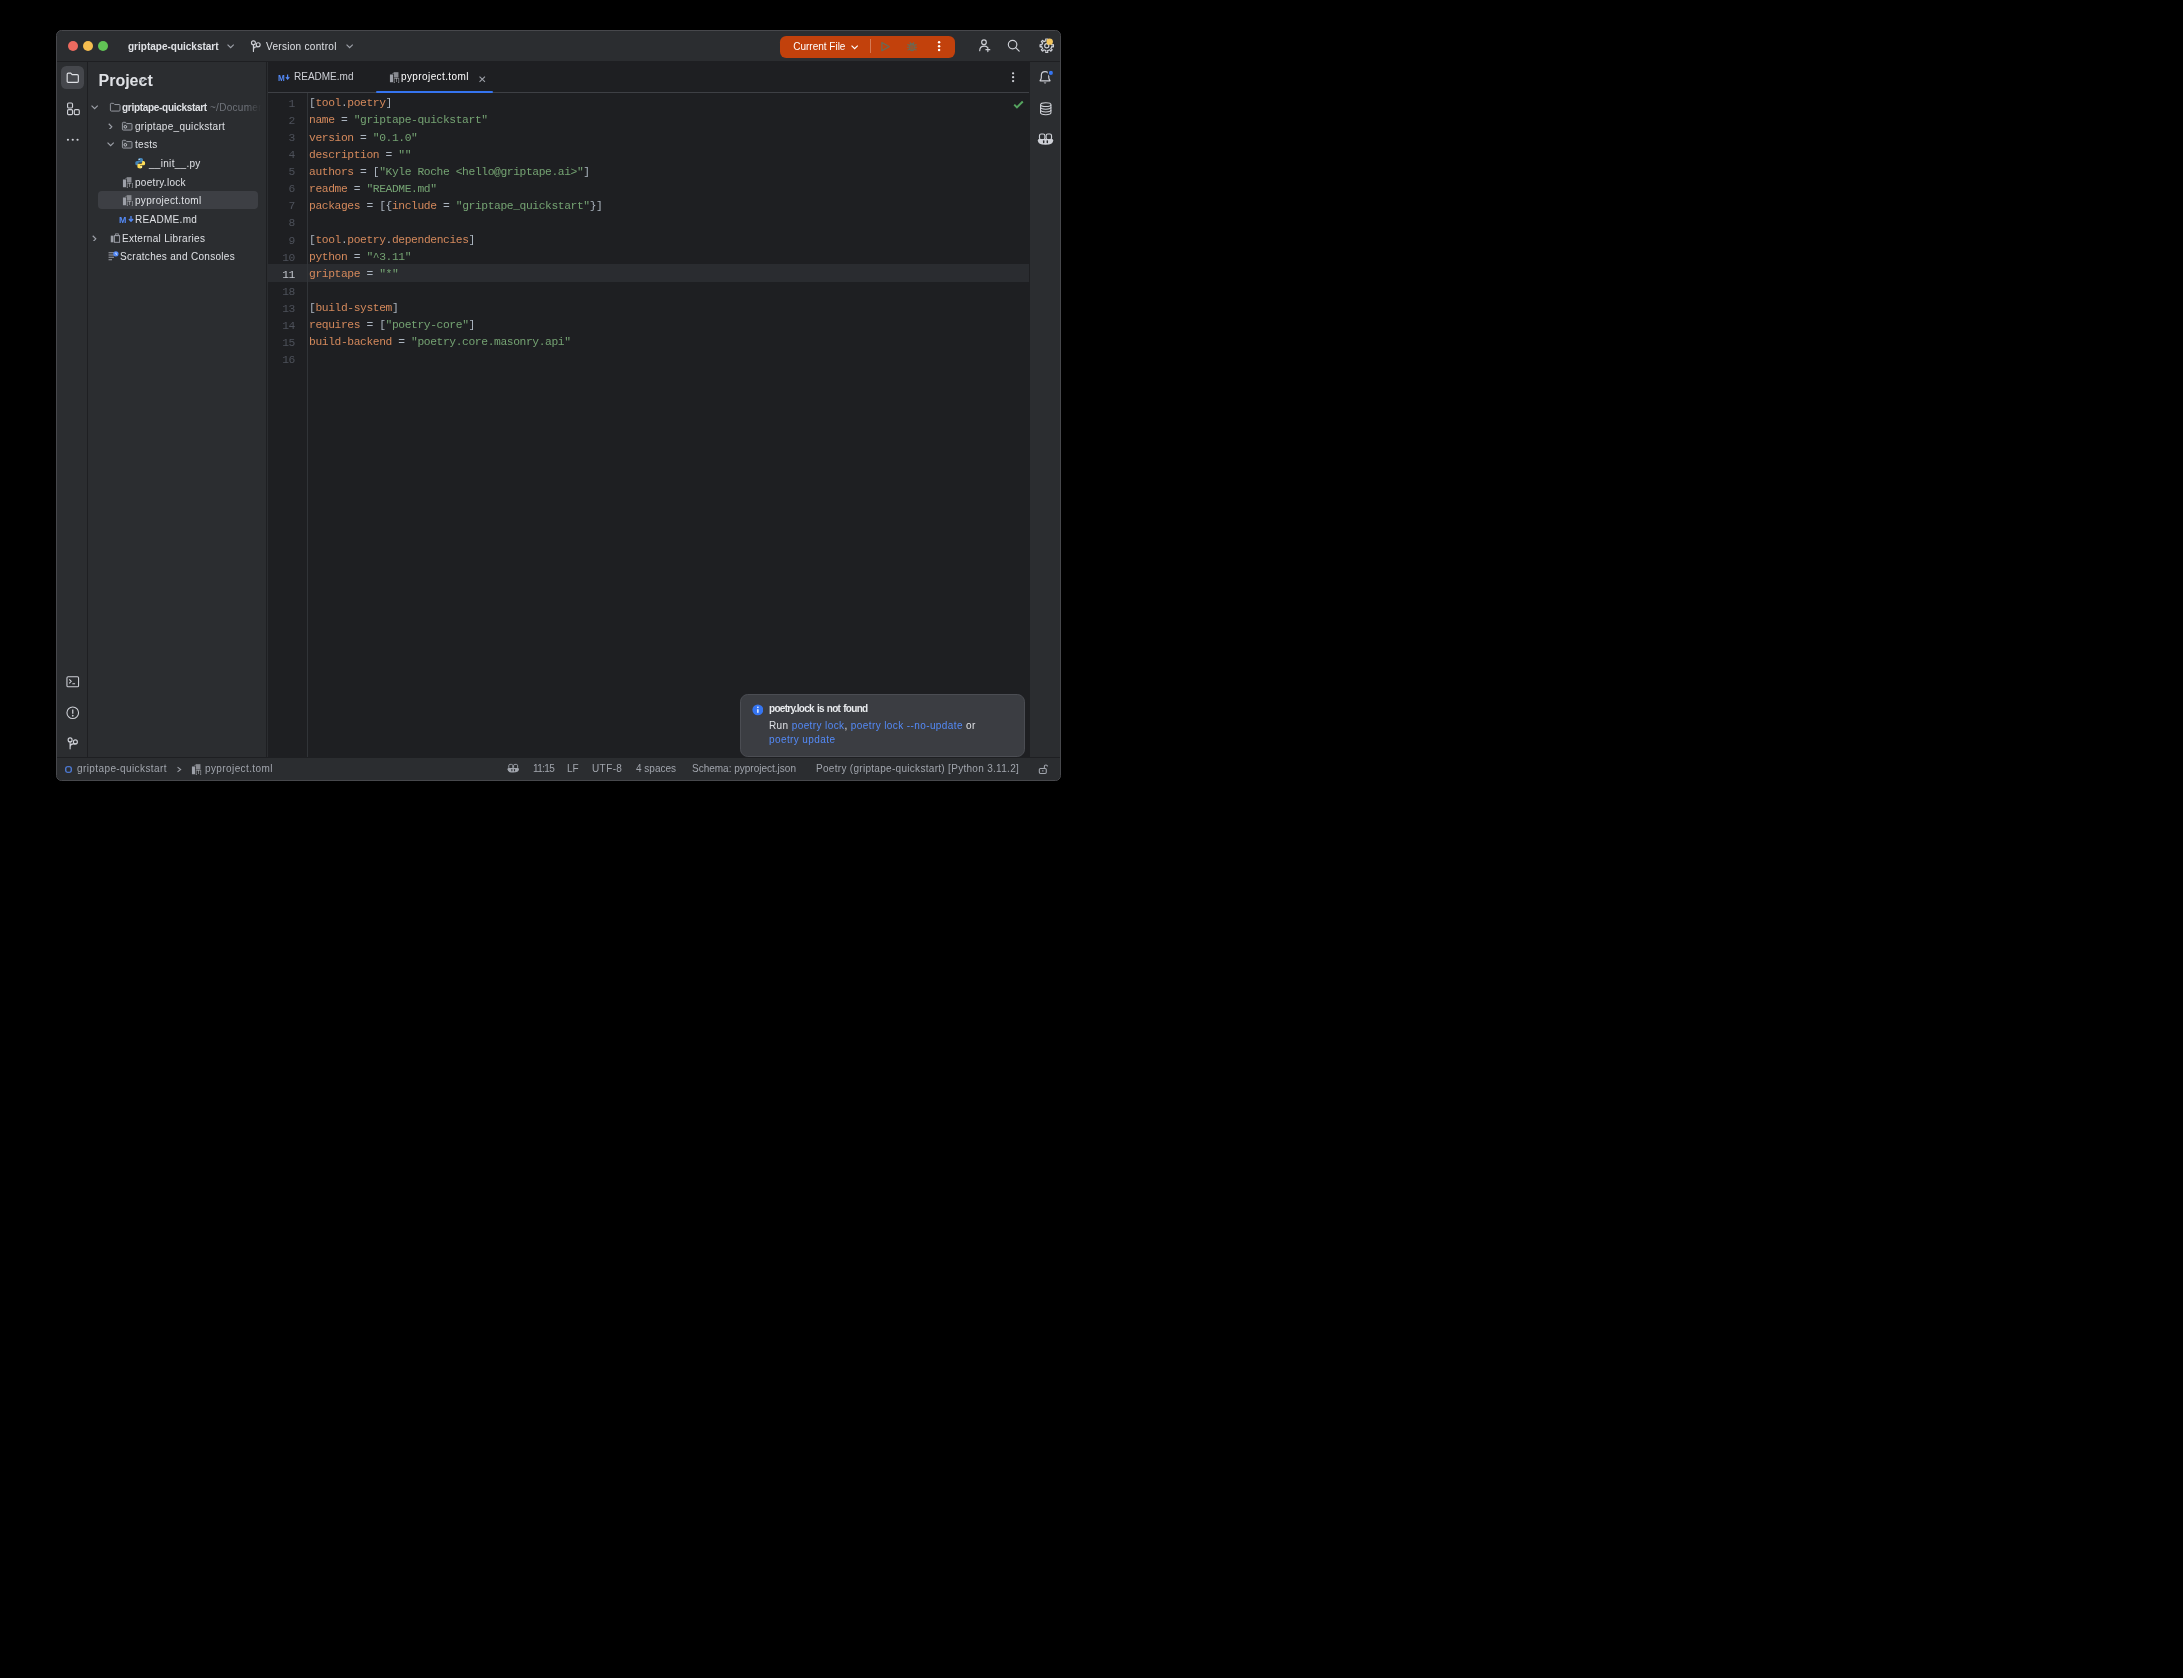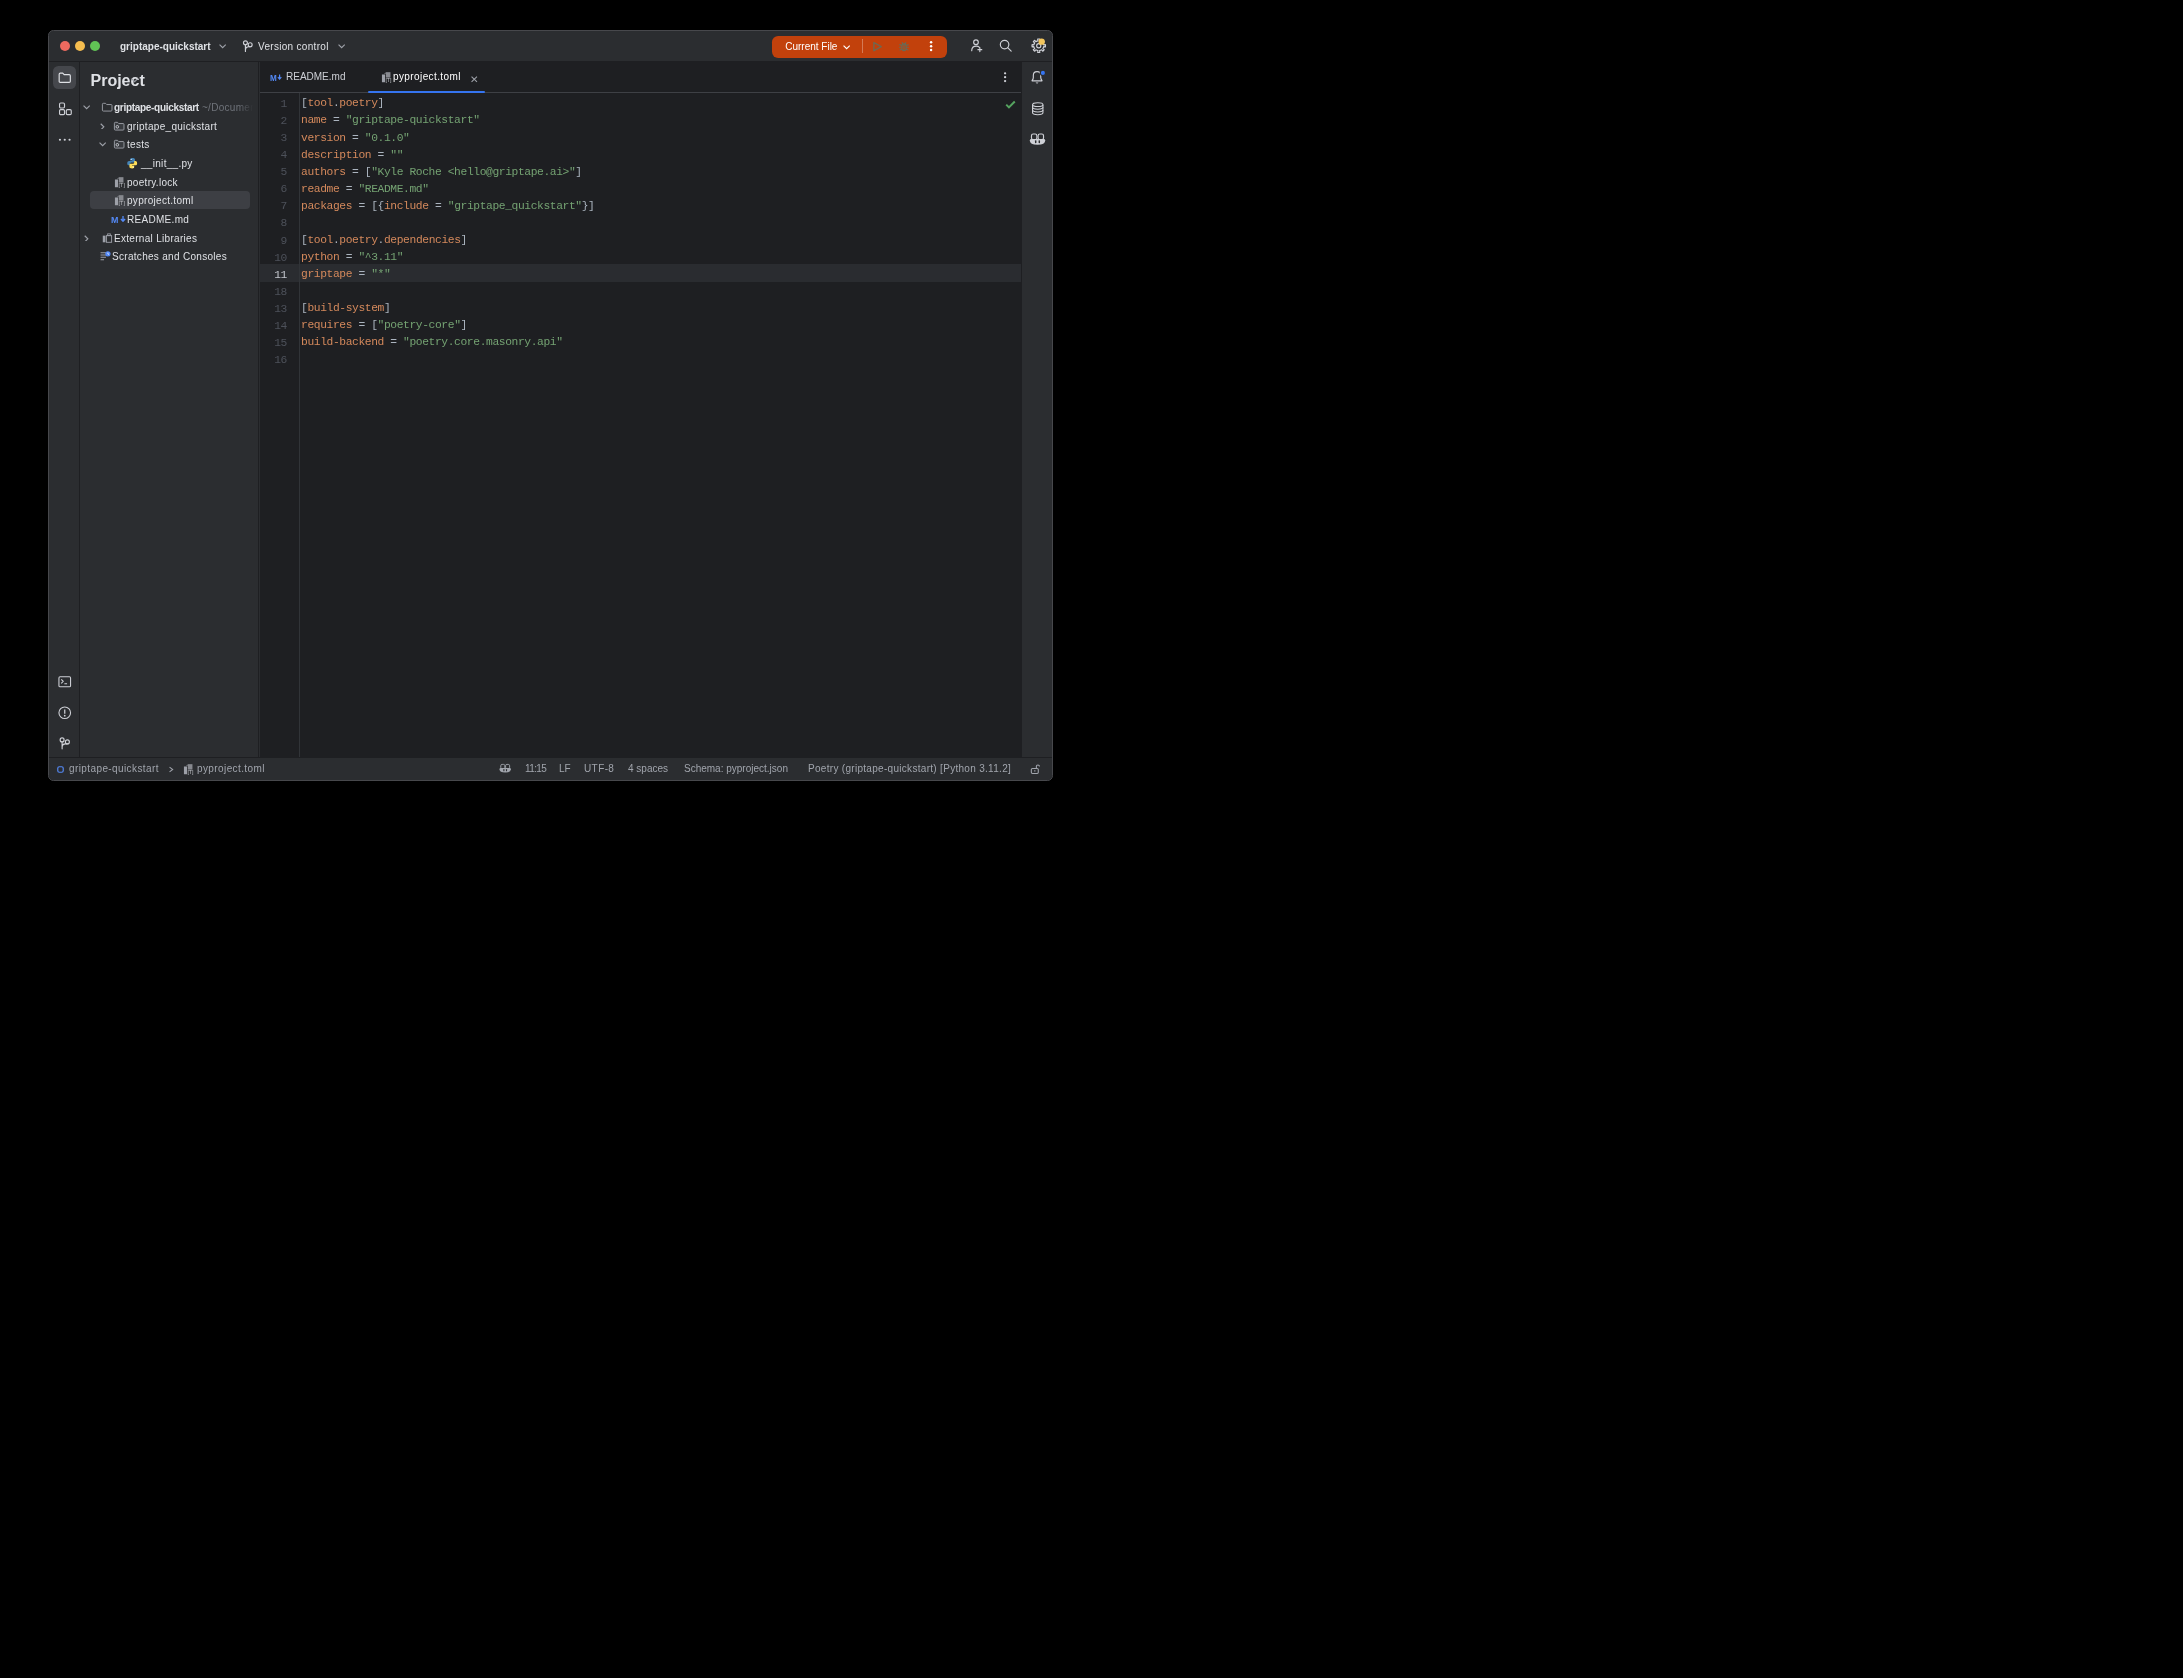--- a/index.html
+++ b/index.html
@@ -1,19 +1,19 @@
 <!DOCTYPE html>
 <html style="font-size:12.4px"><head>
 <meta charset="utf-8">
 <style>
 * { margin:0; padding:0; box-sizing:border-box; }
 html,body { width:1092px; height:839px; background:#000; overflow:hidden; }
 body { font-family:"Liberation Sans", sans-serif; }
 #win {
-  position:absolute; left:48px; top:29.5px; width:1005px; height:751px;
+  position:absolute; left:56px; top:29.5px; width:1005px; height:751px;
   background:#2b2d30; border-radius:5.4px; overflow:hidden;
   border:0.8px solid #47484c;
   box-shadow: inset 0 0.8px 0 rgba(255,255,255,0.12);
   text-decoration: underline;
 }
 .abs { position:absolute; }
 
 #titlebar { position:absolute; left:0; top:0; width:100%; height:31px; background:#2b2d30; border-bottom:0.8px solid #1e1f22; }
 .tl { position:absolute; top:10.3px; width:10.3px; height:10.3px; border-radius:50%; }
 #tl-r { left:11px; background:#ed6a5f; }
@@ -373,14 +373,23 @@
     <div class="it" style="left:579px">4 spaces</div>
     <div class="it" style="left:635px">Schema: pyproject.json</div>
     <div class="it" style="left:759px;letter-spacing:0.3px">Poetry (griptape-quickstart) [Python 3.11.2]</div>
     <svg class="abs" style="left:980px;top:5.4px" width="12.4" height="12.4" fill="none" stroke="#a1a5ad" stroke-width="1.4" viewBox="0 0 16 16">
       <rect x="3" y="7" width="9" height="6.5" rx="1.5"></rect>
         <path d="M9.5 7 L9.5 4.5 Q9.5 2.5 11.5 2.5 Q13.5 2.5 13.5 4.5"></path>
         <path d="M7.5 9.5 L7.5 11" stroke-width="1.6"></path>
     </svg>
   </div>
 
+  <div id="notif">
+    <svg class="abs" style="left:10.6px;top:9.7px" width="11.7" height="11.7" viewBox="0 0 15 15">
+        <circle cx="7.5" cy="7.5" r="7" fill="#3574f0"></circle>
+        <rect x="6.7" y="6.5" width="1.7" height="5" rx="0.8" fill="#fff"></rect>
+        <circle cx="7.55" cy="4.3" r="1.05" fill="#fff"></circle>
+      </svg>
+    <div class="title">poetry.lock is not found</div>
+    <div class="body">Run <a>poetry lock</a>, <a>poetry lock --no-update</a> or<br><a>poetry update</a></div>
+  </div>
 </div>
 
 
 </body></html>

